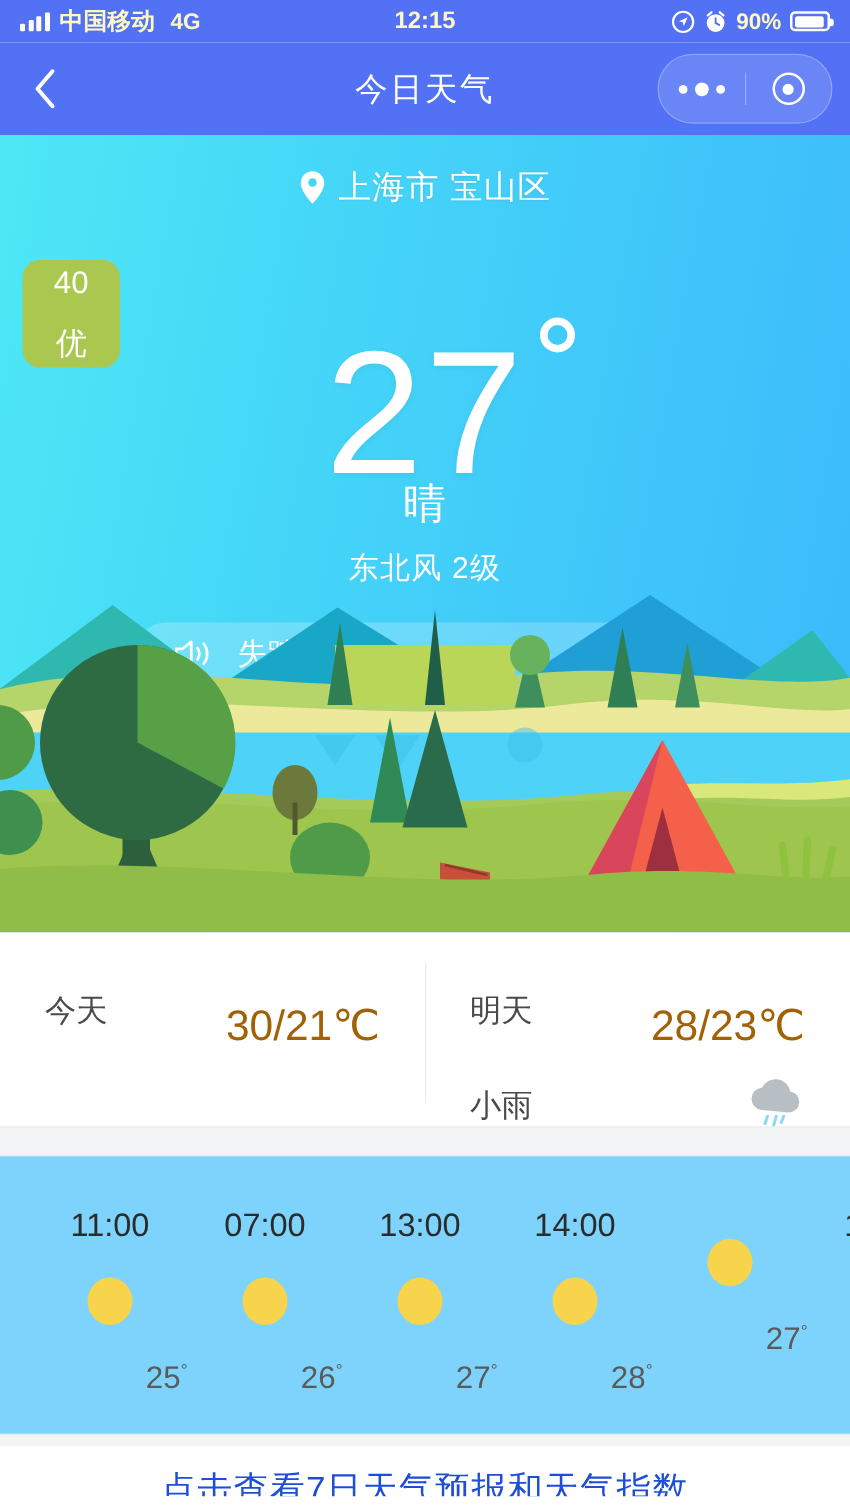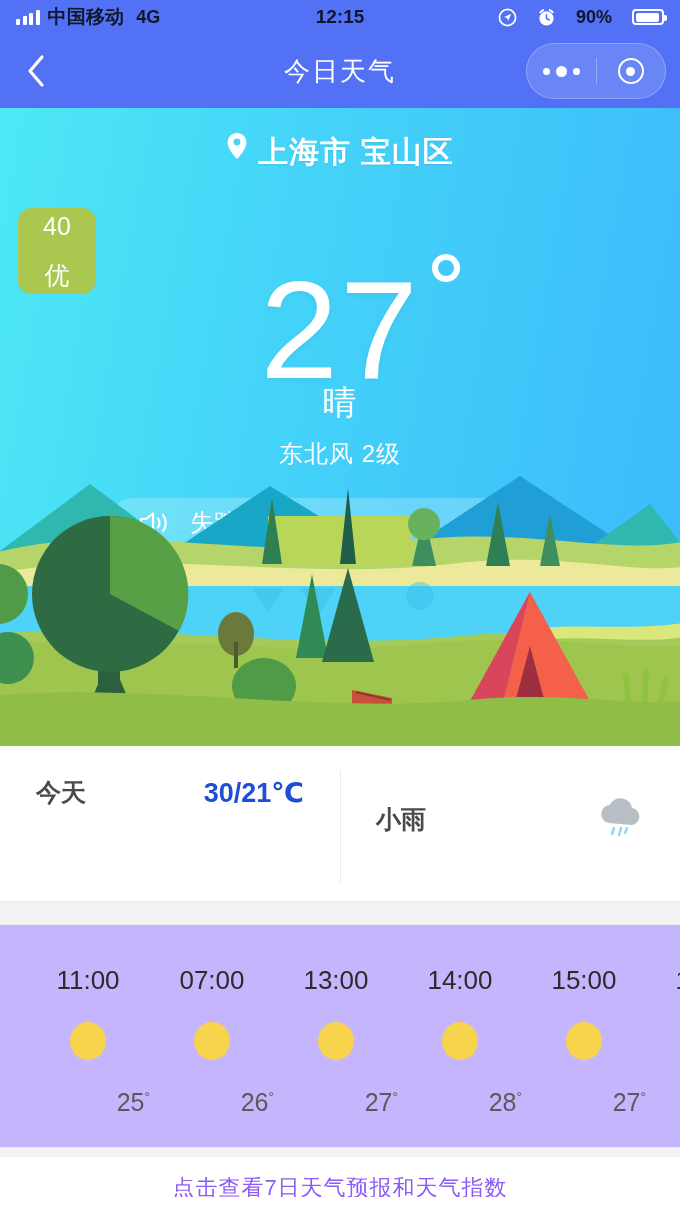--- a/index.html
+++ b/index.html
@@ -7,38 +7,38 @@
   body {
     font-family:"Liberation Sans","DejaVu Sans",sans-serif;
     background:#f4f5f7;
     overflow:hidden;
     position:relative;
   }
   .phone { width:680px; height:1209px; position:relative; overflow:hidden; background:#fff; }
 
   
   .statusbar {
-    height:34px; background:#5271f5; color:#0f172a;
+    height:34px; background:#5271f5; color:#fef9c3;
     display:flex; align-items:center; position:relative;
     padding:0 16px; font-size:19px; font-weight:bold;
   }
   .sb-left { display:flex; align-items:center; gap:8px; }
   .signal { display:flex; align-items:flex-end; gap:2.5px; height:16px; }
   .signal i { width:4px; background:#fff; border-radius:1px; display:block; }
   .signal i:nth-child(1){height:6px;}
   .signal i:nth-child(2){height:9px;}
   .signal i:nth-child(3){height:12px;}
   .signal i:nth-child(4){height:15px;}
   .carrier { font-size:19px; letter-spacing:0.2px; }
   .net { font-size:18px; margin-left:4px; }
   .sb-center {
     position:absolute; left:0; right:0; text-align:center;
     font-size:19px; font-weight:bold; pointer-events:none;
   }
-  .sb-right { margin-left:auto; display:flex; align-items:center; gap:20px; }
+  .sb-right { margin-left:auto; display:flex; align-items:center; gap:7px; }
   .sb-right svg { display:block; }
   .batt-pct { font-size:18px; }
   .battery { width:32px; height:16px; border:2px solid #fff; border-radius:4px; position:relative; }
   .battery::after{ content:""; position:absolute; right:-5px; top:4px; width:3px; height:6px; background:#fff; border-radius:0 2px 2px 0;}
   .battery span{ position:absolute; left:1.5px; top:1.5px; bottom:1.5px; width:85%; background:#fff; border-radius:2px; display:block;}
 
   
   .navbar {
     height:74px; background:#5271f5; position:relative;
     display:flex; align-items:center; padding:0 14px;
@@ -61,24 +61,23 @@
   .cap-target { width:26px; height:26px; border-radius:50%; border:2.5px solid #fff; display:flex; align-items:center; justify-content:center;}
   .cap-target i { width:9px; height:9px; border-radius:50%; background:#fff; display:block; }
 
   
   .hero {
     height:638px; position:relative; overflow:hidden;
     background:linear-gradient(100deg,#4ee8f5 0%,#45d6f8 35%,#3cb9fb 100%);
   }
   .location {
     position:absolute; top:24px; left:0; right:0;
-    display:flex; align-items:flex-start; justify-content:center; gap:10px;
-    color:#fff; font-size:30px; letter-spacing:1px;
+    display:flex; align-items:center; justify-content:center; gap:10px;
+    color:#fff; font-size:26px; letter-spacing:1px;
     text-shadow:0 1px 2px rgba(0,0,0,0.08);
-    font-weight:bold;
   }
   .aqi-badge {
     position:absolute; left:18px; top:100px;
     width:78px; height:86px; border-radius:14px;
     background:#aac84f; color:#fff;
     display:flex; flex-direction:column; align-items:center; justify-content:center;
     font-size:25px; line-height:1.25; gap:18px;
   }
   .temp-wrap {
     position:absolute; top:152px; left:0; right:0;
@@ -114,43 +113,43 @@
 
   
   .forecast {
     background:#fff; height:155px; padding:30px 0 0 0;
     display:flex; position:relative;
   }
   .fc-col { flex:1; position:relative; padding:0 36px; }
   .fc-col + .fc-col::before{
     content:""; position:absolute; left:0; top:-6px; bottom:18px; width:1px; background:#ececee;
   }
-  .fc-row { display:flex; justify-content:space-between; align-items:center;font-weight:bold; }
+  .fc-row { display:flex; justify-content:space-between; align-items:center; }
   .fc-day { font-size:25px; color:#4a4a4a; }
-  .fc-range { font-size:27px; color:#1d4ed8; }
+  .fc-range { font-size:34px; color:#a16207;margin-top:25px; }
   .fc-row2 { margin-top:20px; height:46px; }
   .fc-desc { font-size:25px; color:#4a4a4a; }
   .sun-dot { width:38px; height:40px; border-radius:50%; background:#f8d44c; }
   .rain-ico { width:48px; height:44px; position:relative; }
   .sep-band { height:24px; background:#f2f3f5; border-top:1px solid #ececee; border-bottom:1px solid #ececee;}
 
   
   .hourly {
-    background:#c4b5fd; padding:40px 0 26px 0; overflow:hidden;
+    background:#7dd3fc; padding:40px 0 26px 0; overflow:hidden;
     height:222px; position:relative;
   }
   .hr-track { display:flex; padding-left:26px; }
   .hr-item { width:124px; flex:0 0 124px; text-align:center; }
   .hr-time { font-size:26px; color:#2b2b2b; }
   .hr-icon { margin:26px auto 0; width:36px; height:38px; border-radius:50%; background:#f8d44c; }
   .hr-temp { margin-top:28px; font-size:25px; color:#5a5a5a;text-align:right; }
 
   .bottom-sep { height:10px; background:#f2f3f5; border-top:1px solid #ececee; }
   .bottom-link {
-    text-align:center; color:#8b5cf6; font-size:22px; padding-top:16px;
+    text-align:center; color:#1d4ed8; font-size:28px; padding-top:16px;
     letter-spacing:1px; height:40px; overflow:hidden;
   }
   .sup { font-size:0.55em; vertical-align:super; }
 </style>
 </head>
 <body>
 
 <div class="phone">
 
   <div class="statusbar">
@@ -312,20 +311,24 @@
   </div>
 
   <div class="forecast">
     <div class="fc-col">
       <div class="fc-row">
         <span class="fc-day">今天</span>
         <span class="fc-range">30/21℃</span>
       </div>
     </div>
     <div class="fc-col">
+      <div class="fc-row">
+        <span class="fc-day">明天</span>
+        <span class="fc-range">28/23℃</span>
+      </div>
       <div class="fc-row fc-row2">
         <span class="fc-desc">小雨</span>
         <span class="rain-ico">
           <svg width="48" height="44" viewBox="0 0 48 44">
             <path d="M13 26 a9 9 0 0 1 0.6 -17.9 a12 12 0 0 1 22.6 3 a8.5 8.5 0 0 1 -1.2 16.9 Z" fill="#b8bfc4"></path>
             <g stroke="#8fd8f2" stroke-width="2.4" stroke-linecap="round">
               <path d="M18 31 L16 37"></path>
               <path d="M25 31 L23 38"></path>
               <path d="M31 31 L29 36"></path>
             </g>
@@ -353,21 +356,20 @@
         <div class="hr-time">13:00</div>
         <div class="hr-icon"></div>
         <div class="hr-temp"><span>27</span><span class="sup">°</span></div>
       </div>
       <div class="hr-item">
         <div class="hr-time">14:00</div>
         <div class="hr-icon"></div>
         <div class="hr-temp"><span>28</span><span class="sup">°</span></div>
       </div>
       <div class="hr-item">
-        <div class="hr-time">15:00</div>
         <div class="hr-icon"></div>
         <div class="hr-temp"><span>27</span><span class="sup">°</span></div>
       </div>
       <div class="hr-item">
         <div class="hr-time">16:00</div>
 
         <div class="hr-temp"></div>
       </div>
     </div>
   </div>

